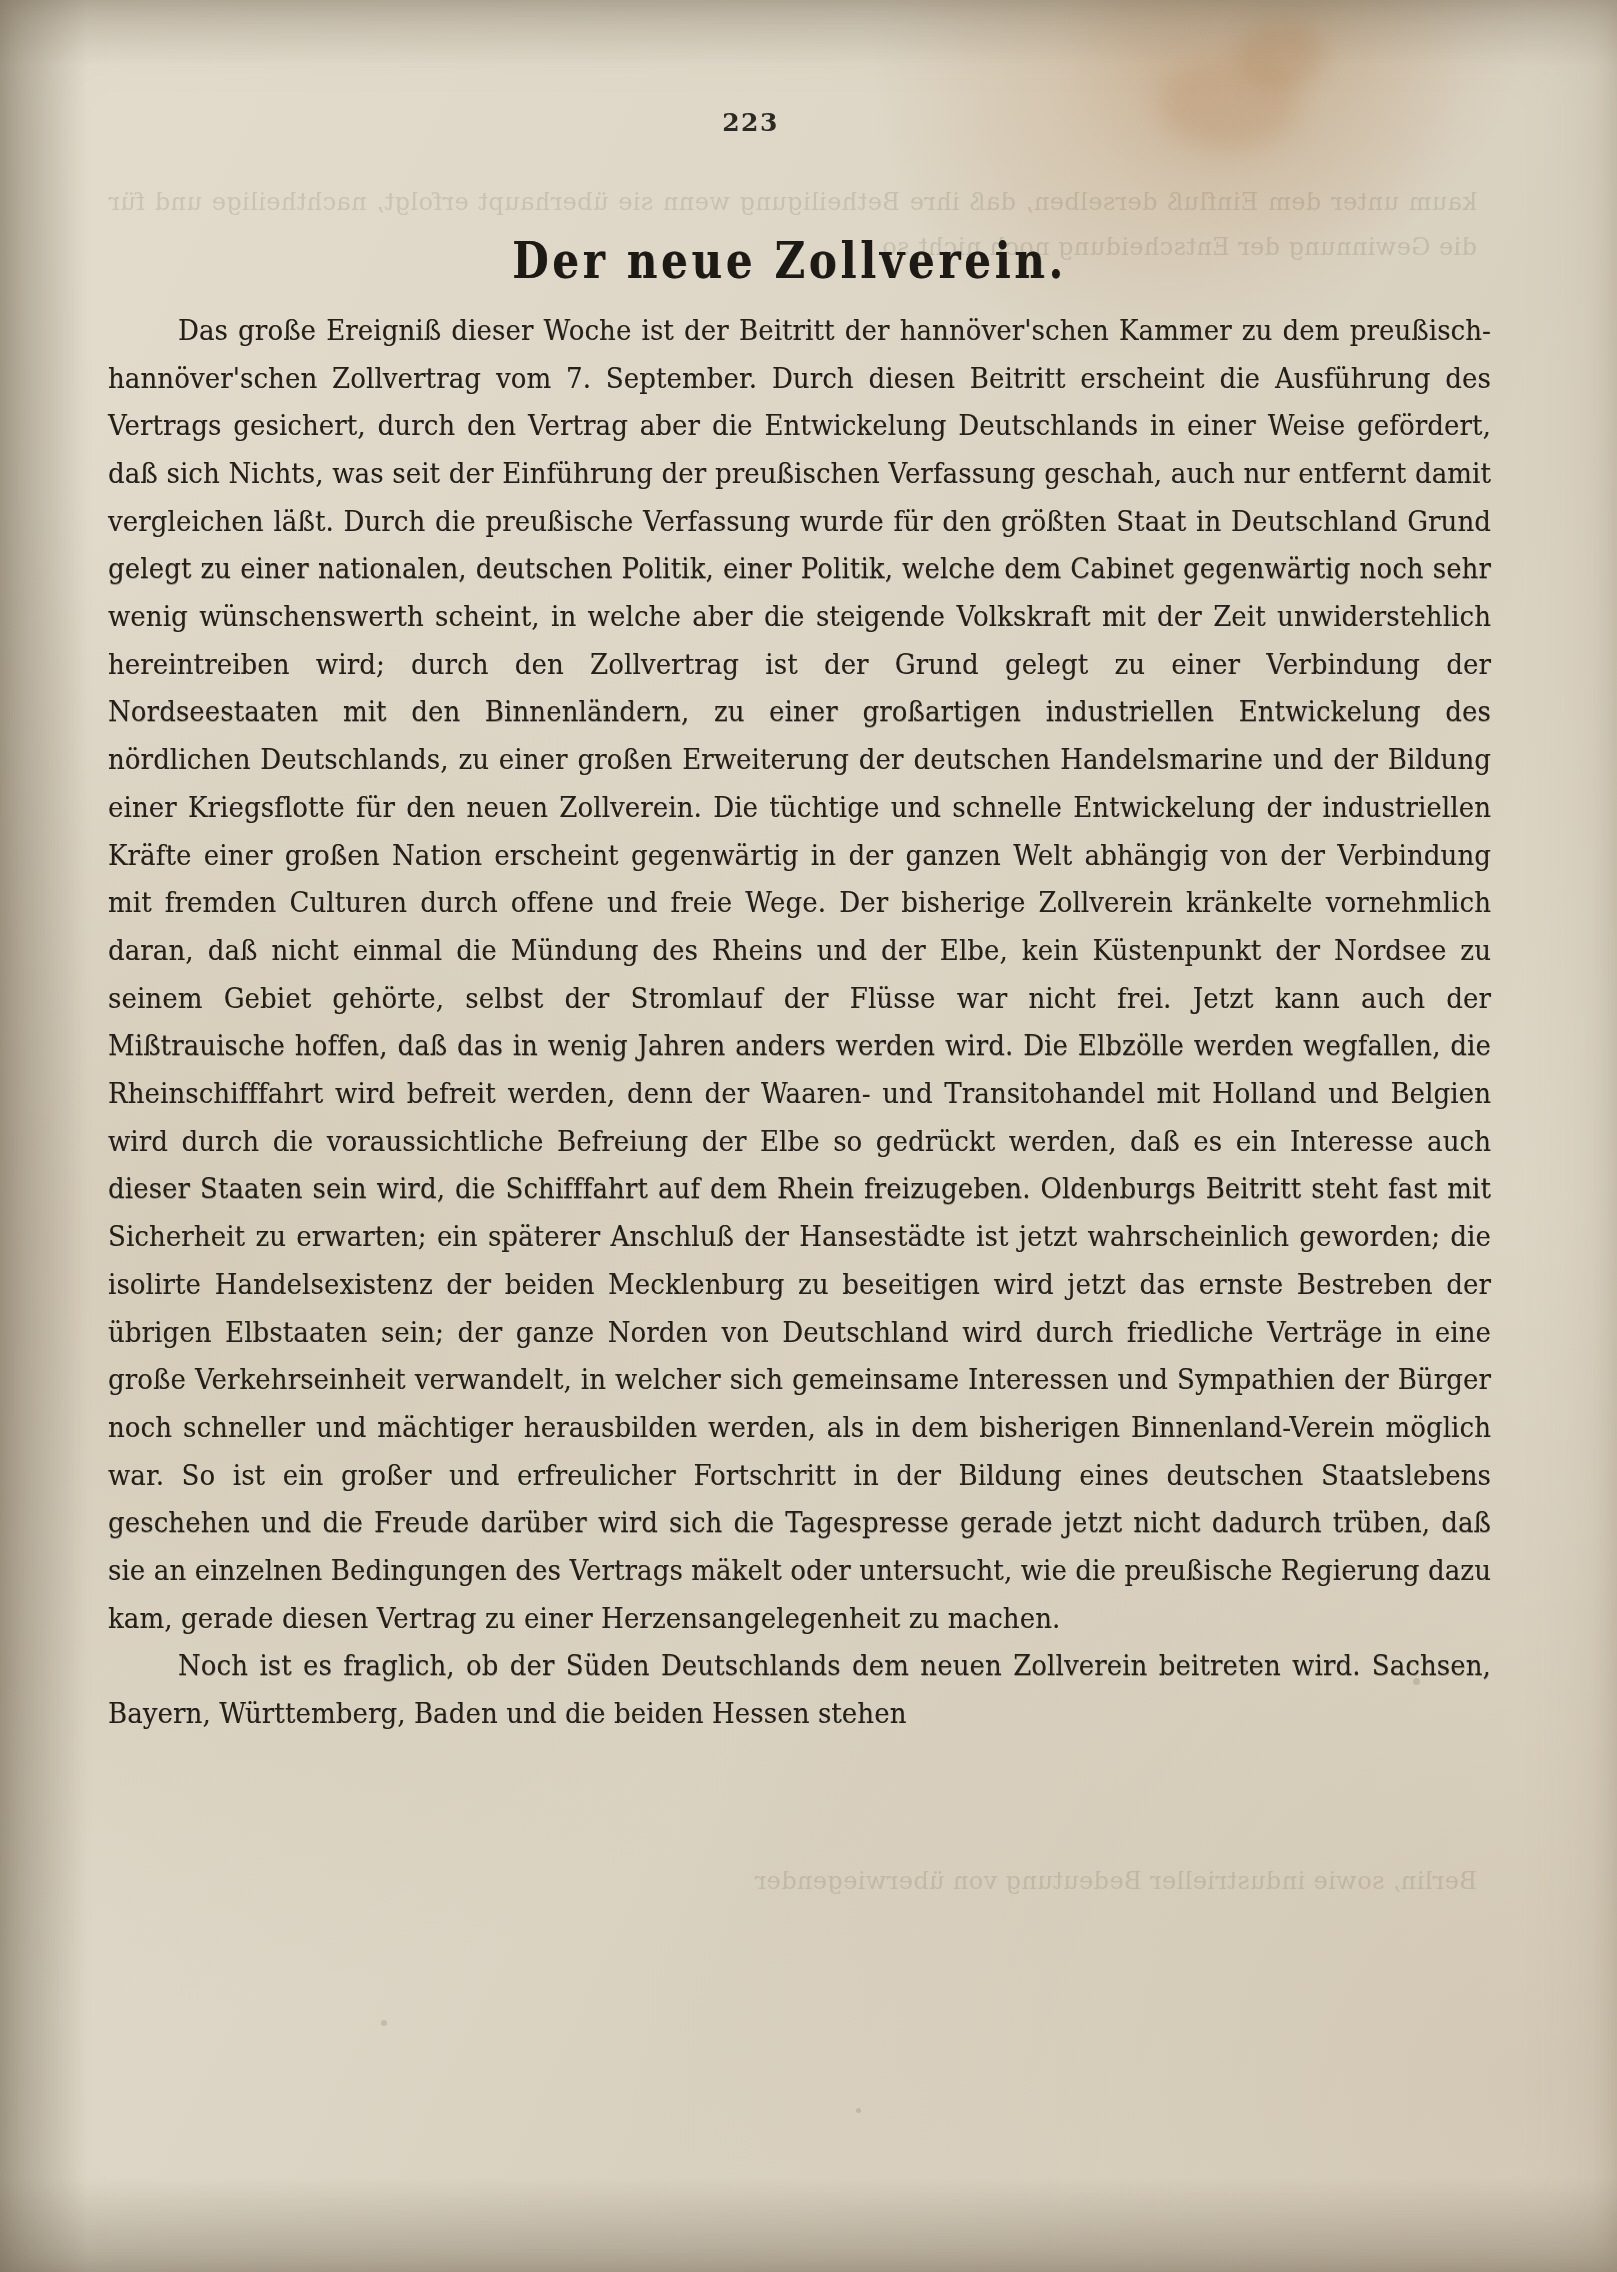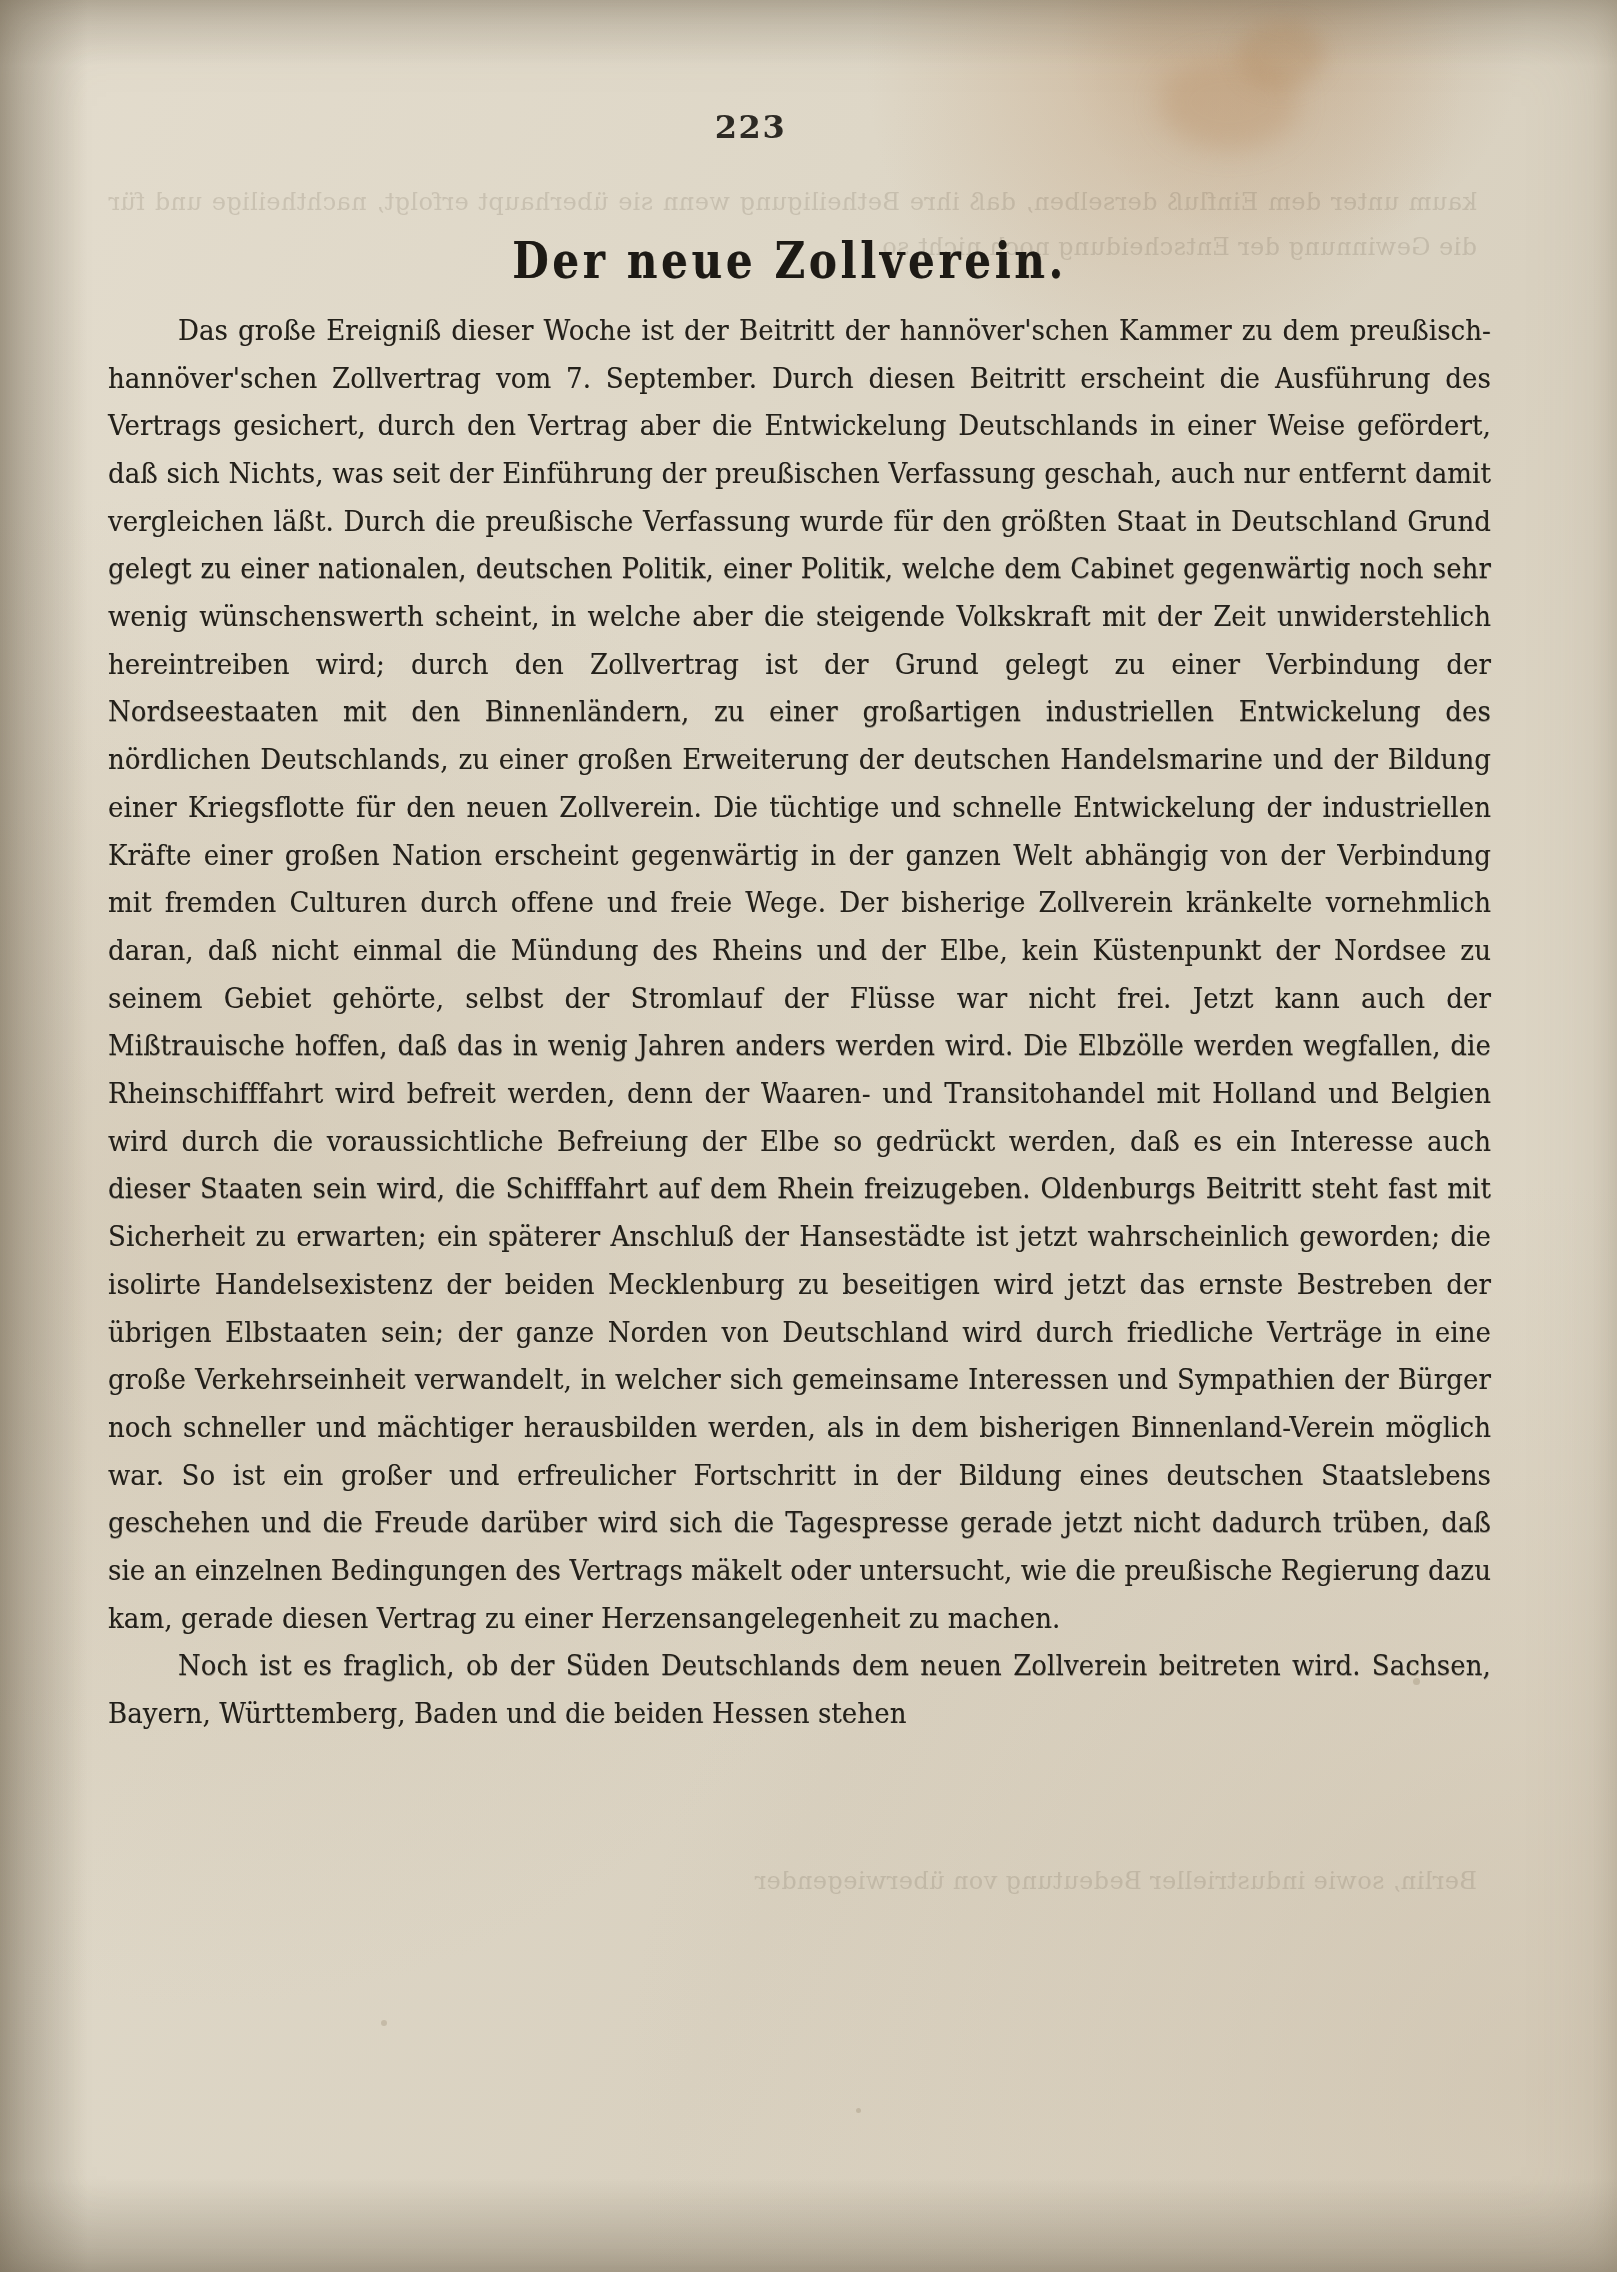--- a/index.html
+++ b/index.html
@@ -56,21 +56,21 @@
   }
 
   .folio {
     position: absolute;
     top: 108px;
     left: 0;
     width: 1618px;
     text-align: center;
     font-family: "DejaVu Serif", serif;
     font-weight: bold;
-    font-size: 32px;
+    font-size: 25px;
     letter-spacing: 1.5px;
     color: #2d2a24;
   }
   .folio .num {
     display: inline-block;
     margin-left: -117px;
   }
 
   .headline {
     position: absolute;

